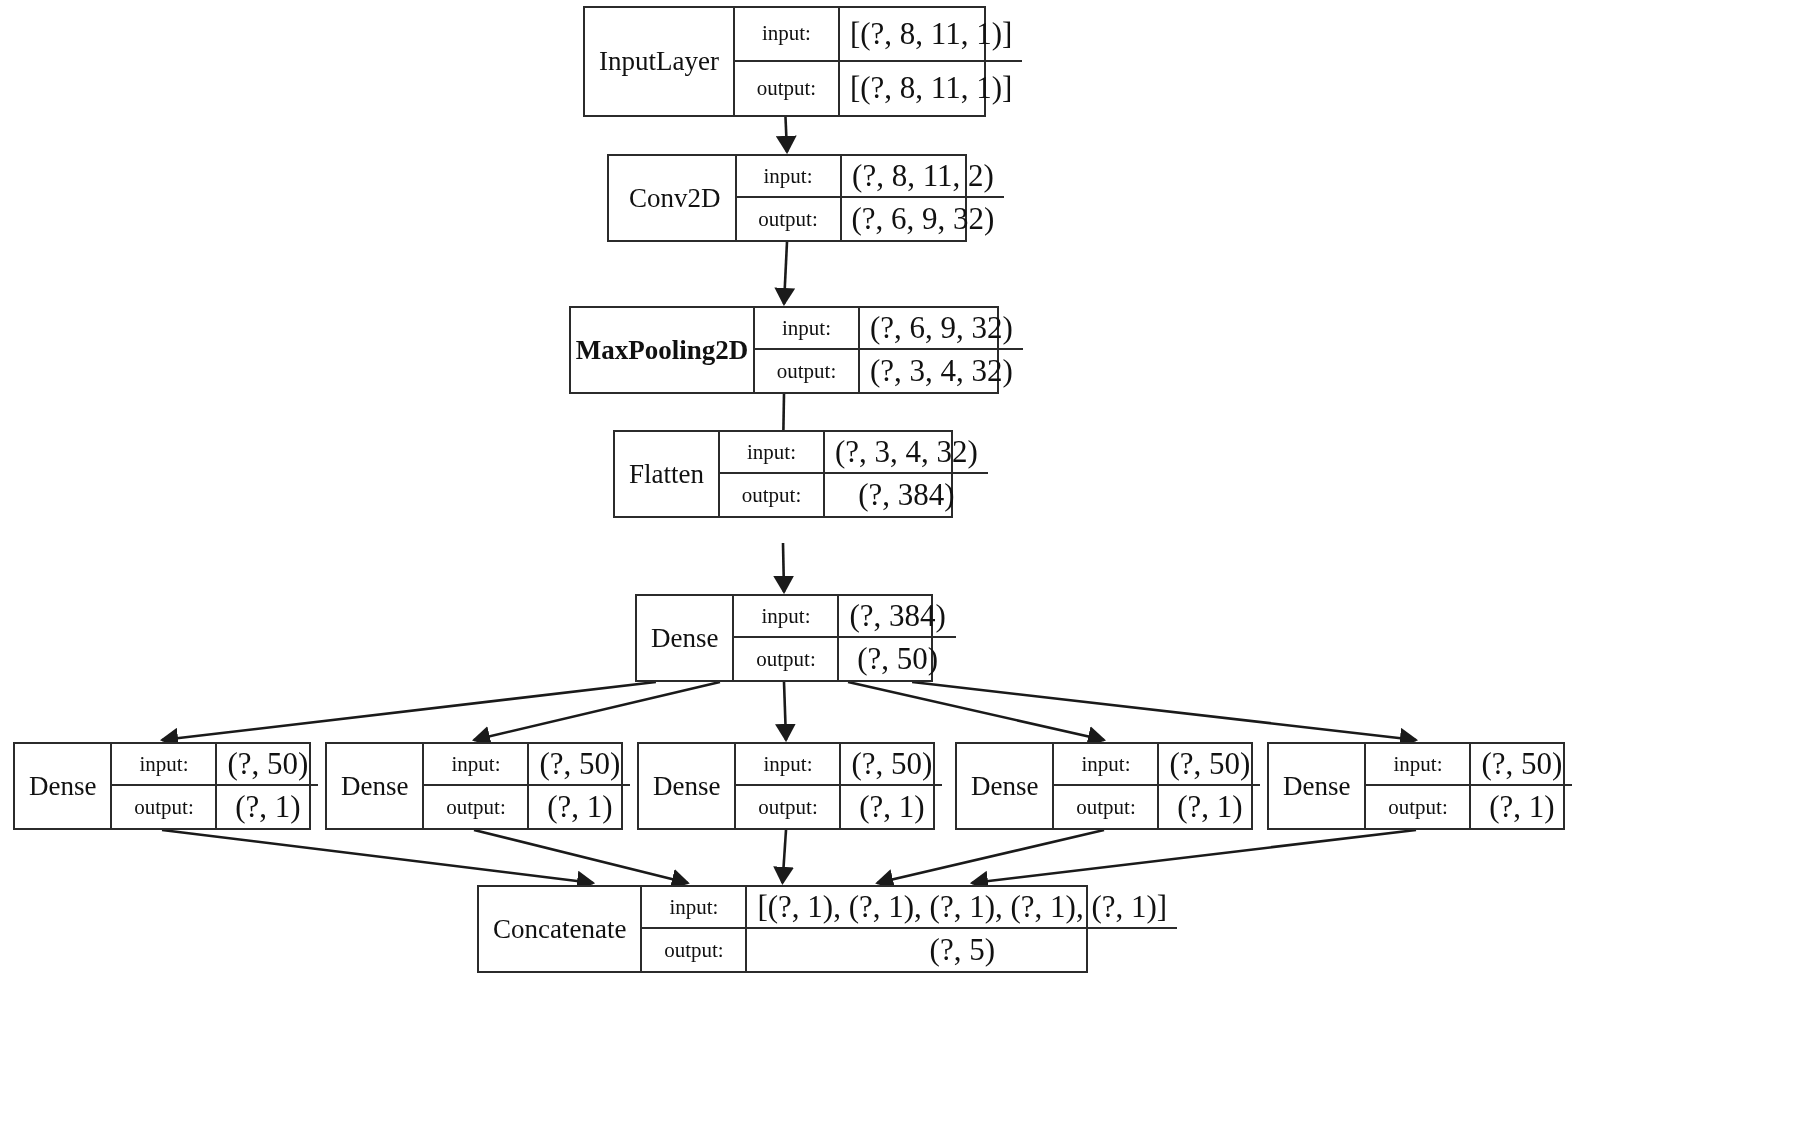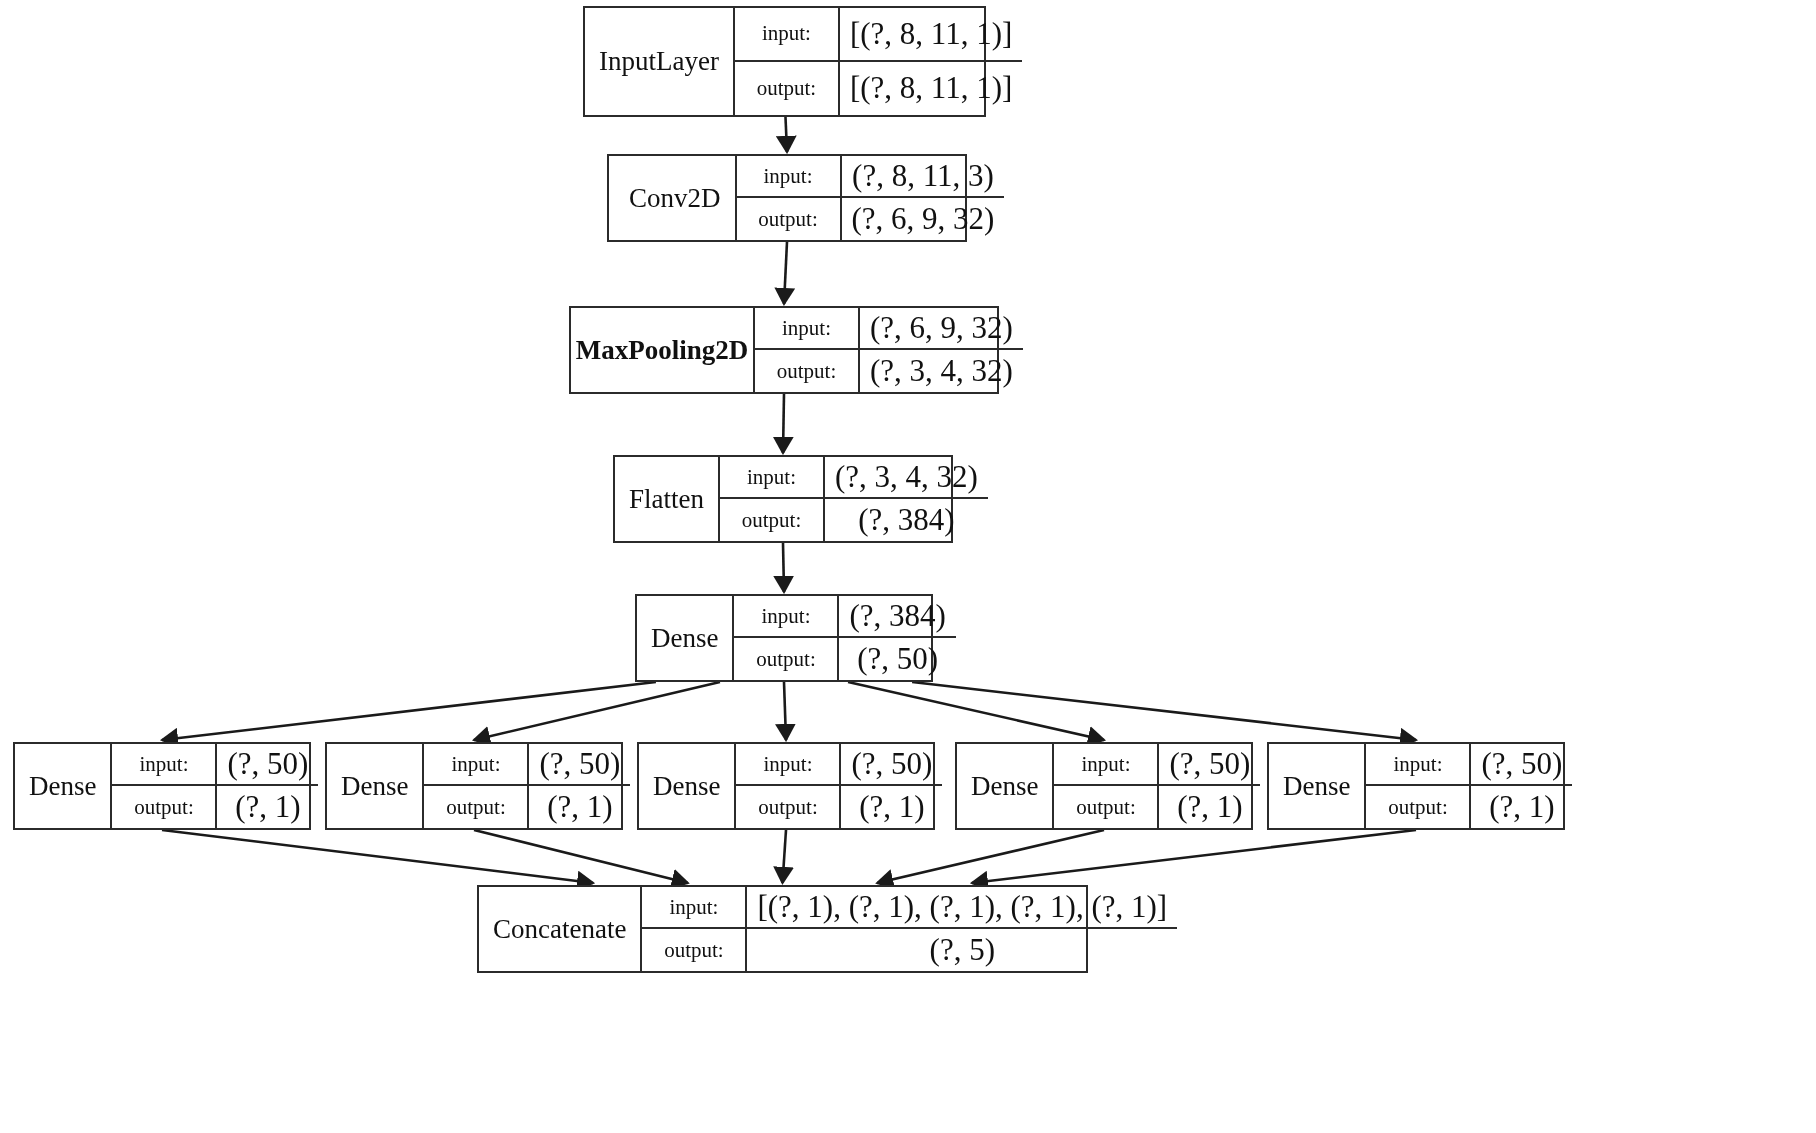--- a/index.html
+++ b/index.html
@@ -119,42 +119,42 @@
             <div class="io-label" style="width: 105px;">output:</div>
             <div class="io-value">[(?, 8, 11, 1)]</div>
           </div>
         </div>
       </div>
       <div class="node" style="left: 607px; top: 154px; width: 360px; height: 88px;">
         <div class="node-name" style="width: 140px; padding-left: 20px;">Conv2D</div>
         <div class="io-block">
           <div class="io-row top">
             <div class="io-label" style="width: 105px;">input:</div>
-            <div class="io-value">(?, 8, 11, 3)</div>
+            <div class="io-value">(?, 8, 11, 2)</div>
           </div>
           <div class="io-row bottom">
             <div class="io-label" style="width: 105px;">output:</div>
             <div class="io-value">(?, 6, 9, 32)</div>
           </div>
         </div>
       </div>
       <div class="node" style="left: 569px; top: 306px; width: 430px; height: 88px;">
         <div class="node-name" style="width: 184px; font-weight: bold;">MaxPooling2D</div>
         <div class="io-block">
           <div class="io-row top">
             <div class="io-label" style="width: 105px;">input:</div>
             <div class="io-value">(?, 6, 9, 32)</div>
           </div>
           <div class="io-row bottom">
             <div class="io-label" style="width: 105px;">output:</div>
             <div class="io-value">(?, 3, 4, 32)</div>
           </div>
         </div>
       </div>
-      <div class="node" style="left: 613px; top: 455px; width: 340px; height: 88px;">
+      <div class="node" style="left: 613px; top: 430px; width: 340px; height: 88px;">
         <div class="node-name" style="width: 112px;">Flatten</div>
         <div class="io-block">
           <div class="io-row top">
             <div class="io-label" style="width: 105px;">input:</div>
             <div class="io-value">(?, 3, 4, 32)</div>
           </div>
           <div class="io-row bottom">
             <div class="io-label" style="width: 105px;">output:</div>
             <div class="io-value">(?, 384)</div>
           </div>

